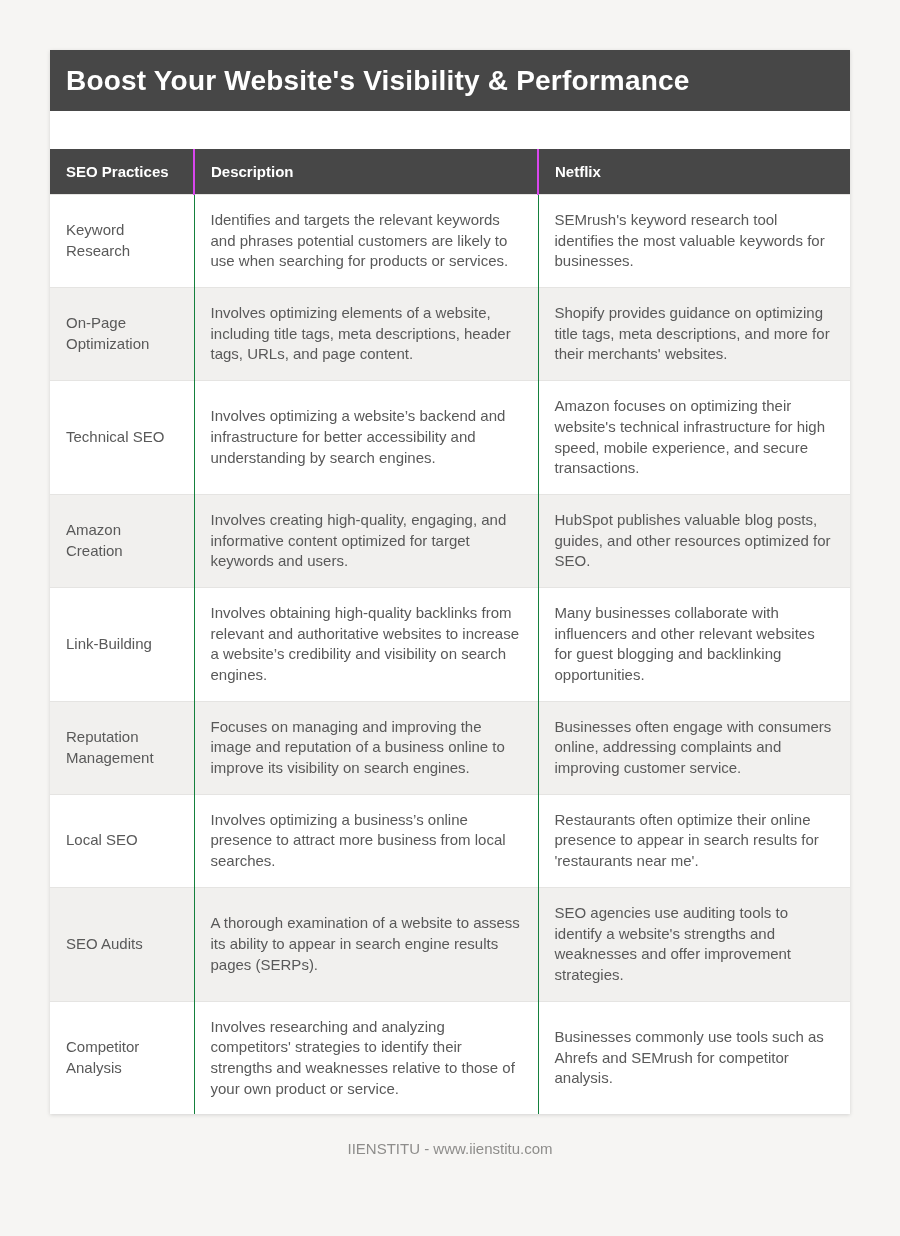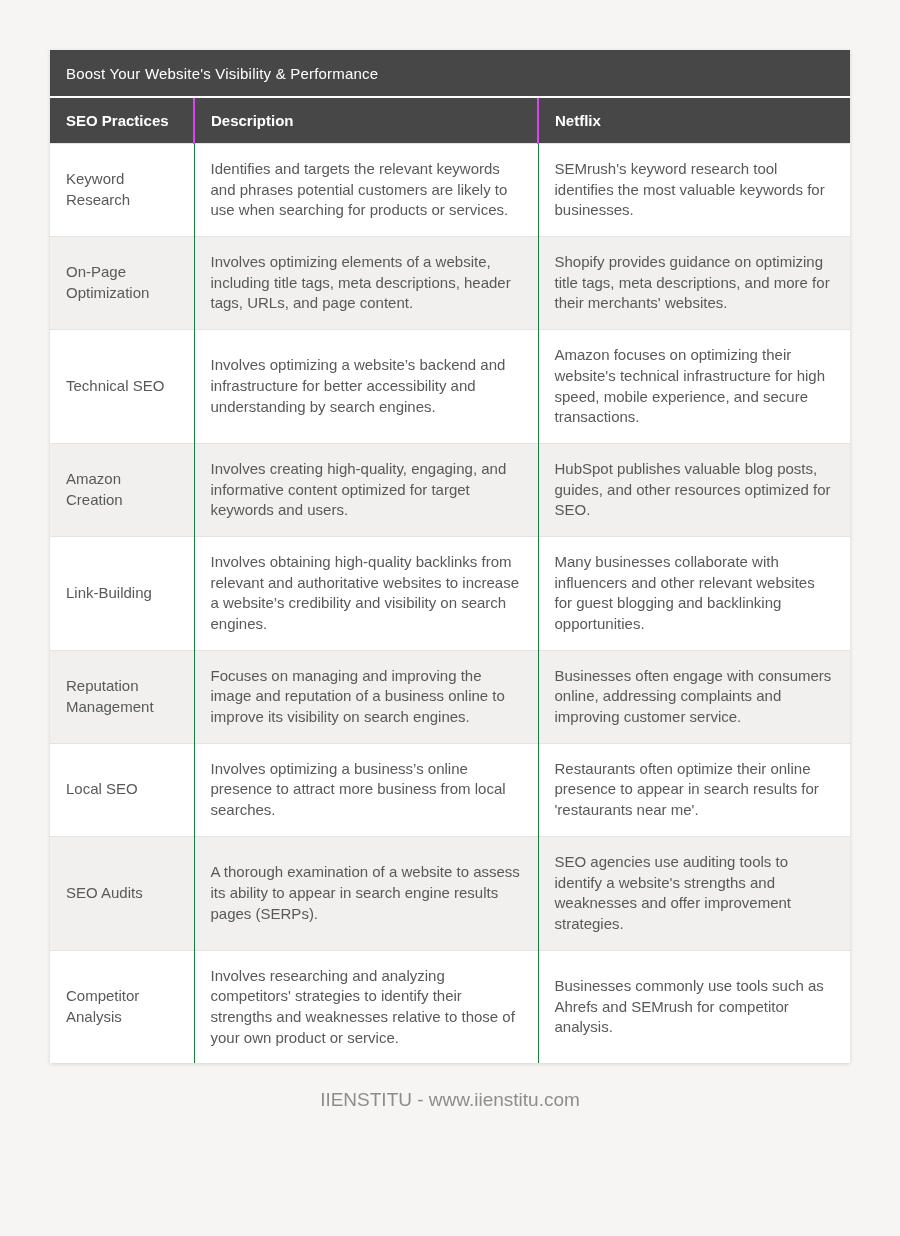--- a/index.html
+++ b/index.html
@@ -17,30 +17,31 @@
     padding: 50px 50px 0 50px;
   }
   .card {
     width: 800px;
     background: #ffffff;
     box-shadow: 0 1px 4px rgba(0,0,0,0.14);
   }
   .title-bar {
     background: #474747;
     color: #ffffff;
-    font-size: 15px;
-    font-weight: normal;
+    font-size: 28px;
+    font-weight: bold;
     padding: 15px 16px 14px 16px;
     border-bottom: 2px solid #ffffff;
     letter-spacing: 0.2px;
   }
   table.seo-table {
     width: 100%;
     border-collapse: collapse;
     table-layout: fixed;
+    margin-top: 36px;
   }
   table.seo-table thead th {
     background: #474747;
     color: #ffffff;
     font-size: 15px;
     font-weight: bold;
     text-align: left;
     padding: 14px 16px;
     border-left: 2px solid #d946ef;
   }
@@ -61,21 +62,21 @@
   table.seo-table tbody td:first-child { border-left: none; }
   table.seo-table tbody tr:nth-child(odd)  { background: #ffffff; }
   table.seo-table tbody tr:nth-child(even) { background: #f1f0ee; }
   .footer {
     width: 800px;
     text-align: center;
     padding: 26px 0 28px 0;
   }
   .footer-link {
     color: #8e8d8b;
-    font-size: 19px;
+    font-size: 15px;
     text-decoration: none;
   }
 </style>
 </head>
 <body>
 
 <div class="page">
   <div class="card">
     <div class="title-bar">Boost Your Website's Visibility &amp; Performance</div>
 

